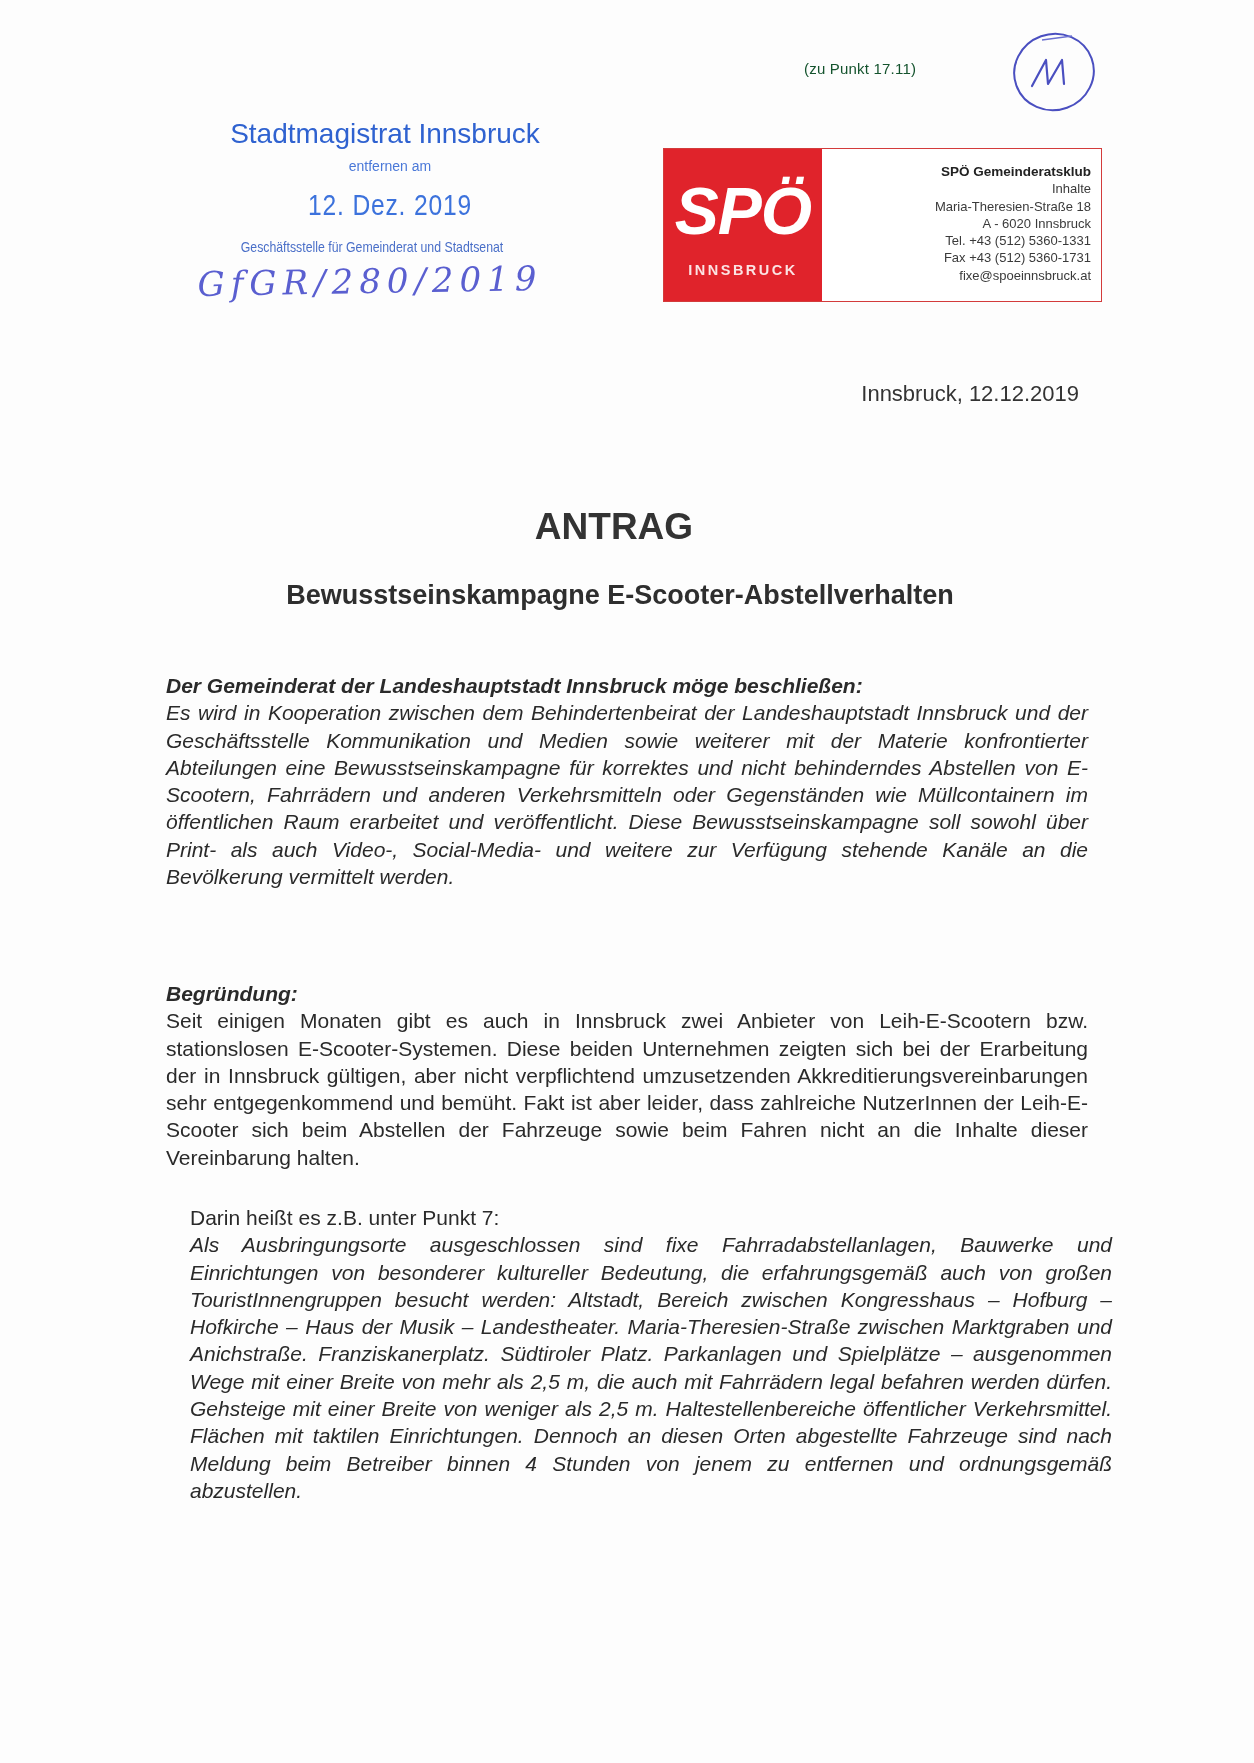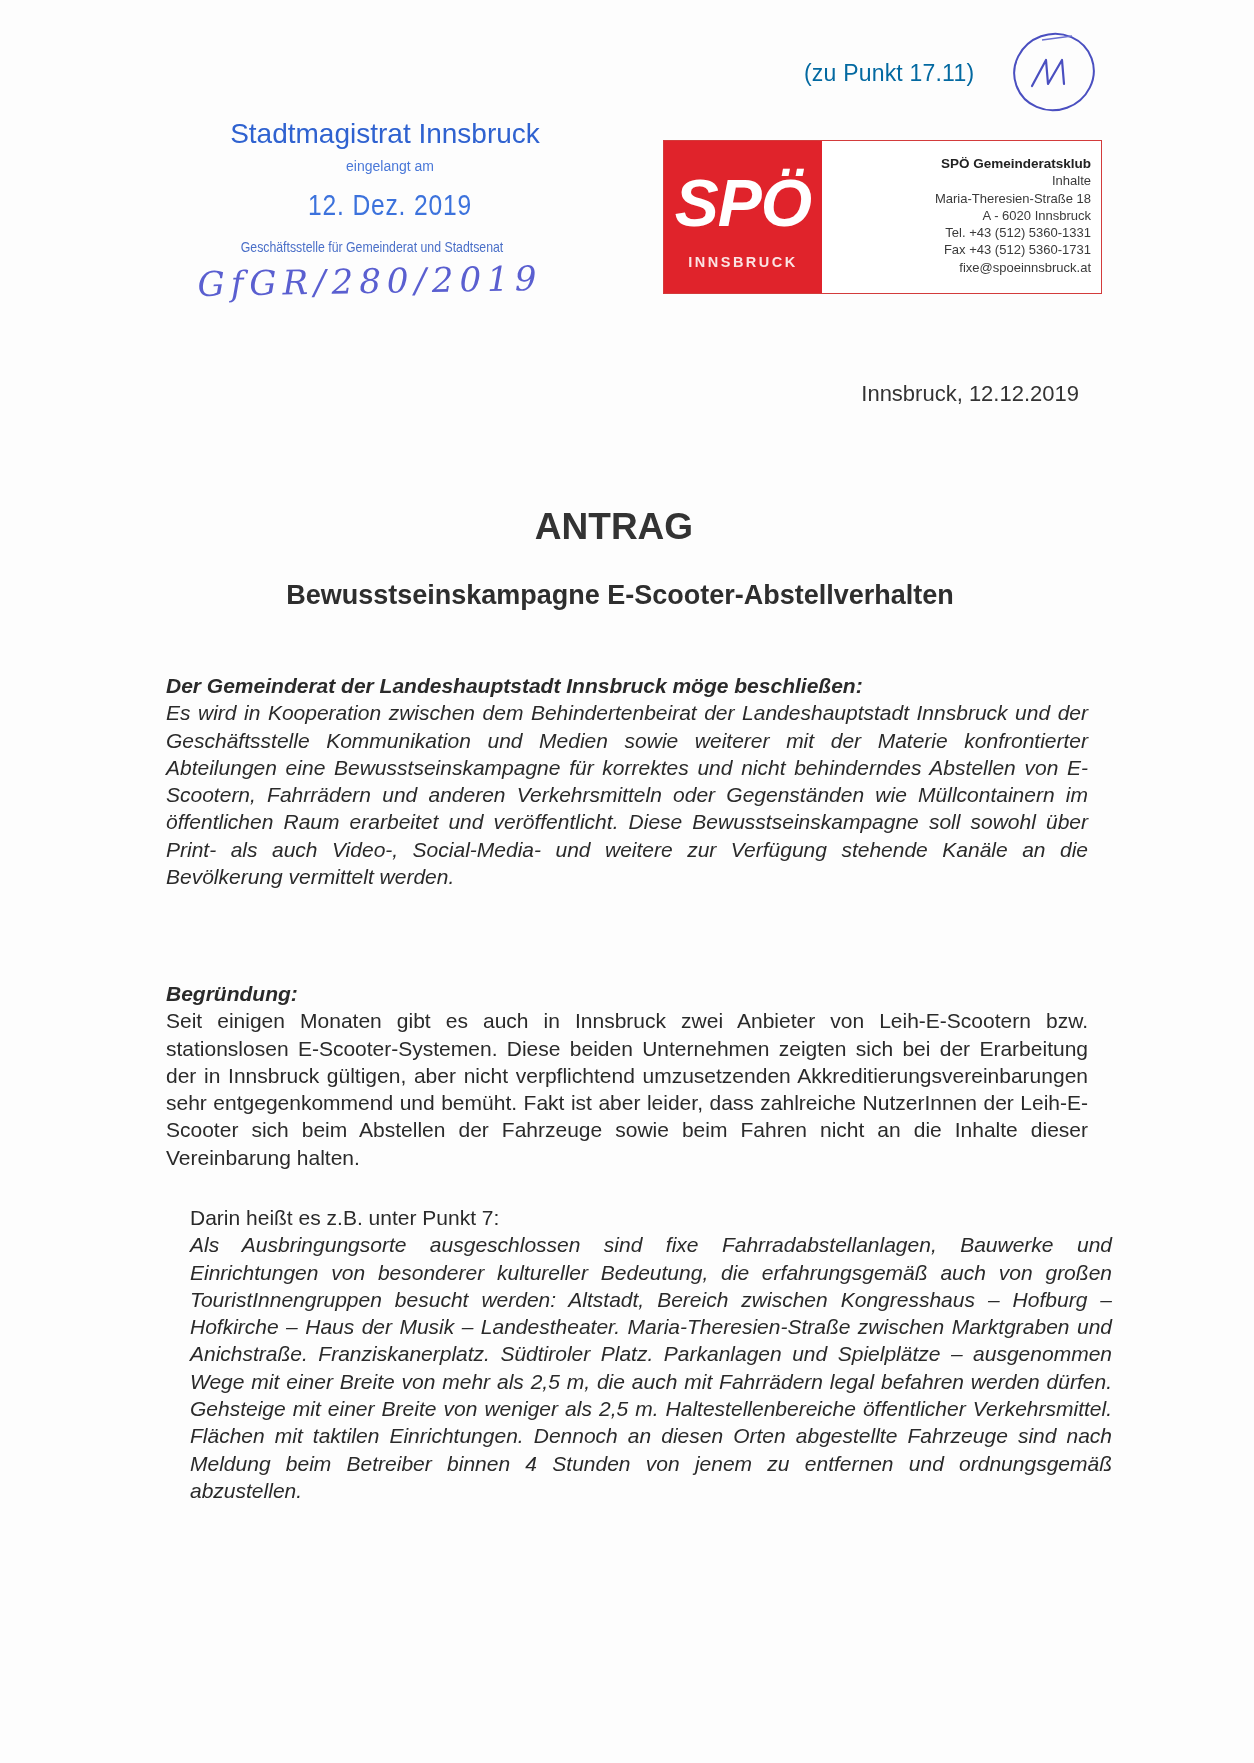--- a/index.html
+++ b/index.html
@@ -1,31 +1,31 @@
 <!DOCTYPE html>
 <html><head>
   <meta charset="utf-8">
   <style>
     html, body { margin: 0; padding: 0; }
     body {
       width: 1254px; height: 1763px; background: #fdfdfd; position: relative; overflow: hidden;
       font-family: "Liberation Sans", sans-serif; color: #2a2a2a;
     }
     .ref-note {
-      position: absolute; left: 804px; top: 60px; font-size: 23px; color: #0369a1;
+      position: absolute; left: 804px; top: 60px; font-size: 15px; color: #14532d;
       font-family: "Liberation Sans", sans-serif; letter-spacing: 0.2px;
     }
     .hand-circle { position: absolute; left: 1002px; top: 24px; width: 104px; height: 92px; }
     .stamp { position: absolute; left: 200px; top: 118px; width: 380px; text-align: center; color: #3a6fd8; }
     .stamp-title { font-size: 28px; margin-left: -10px; color: #2f62d0; }
     .stamp-sub { font-size: 14px; margin-top: 8px; color: #4a78d8; }
     .stamp-date { font-size: 30px; margin-top: 14px; color: #3c72dc; transform: scaleX(0.82); letter-spacing: 1px; }
     .stamp-office { font-size: 15px; margin-top: 16px; color: #4a6fc8; transform: scaleX(0.82); margin-left: -36px; white-space: nowrap; }
     .stamp-hand { font-size: 34px; margin-top: 6px; color: #5a5fd0; font-family: "DejaVu Serif", serif; font-style: italic; letter-spacing: 6px; margin-left: -40px; transform: rotate(-1deg); }
-    .letterhead { position: absolute; left: 663px; top: 140px; width: 437px; height: 152px; border: 1.5px solid #d33b3b; display: flex; background: #fff; }
+    .letterhead { position: absolute; left: 663px; top: 148px; width: 437px; height: 152px; border: 1.5px solid #d33b3b; display: flex; background: #fff; }
     .logo { width: 158px; height: 152px; background: #e0232b; display: flex; flex-direction: column; align-items: center; justify-content: center; }
     .logo-main { font-size: 66px; font-weight: bold; font-style: italic; color: #fff; letter-spacing: -1px; line-height: 1; margin-top: 6px; }
     .logo-sub { font-size: 14.5px; color: #fbe3e3; letter-spacing: 2.5px; margin-top: 18px; font-weight: bold; text-align: center; }
     .contact { flex: 1; text-align: right; padding: 14px 10px 0 0; font-size: 13px; line-height: 17.3px; color: #3a3a3a; }
     .contact .org { font-weight: bold; color: #222; font-size: 13.5px; margin-left: 8px; }
     .date-line { position: absolute; right: 175px; top: 381px; font-size: 22px; color: #333; }
     .doc-title { position: absolute; left: 0; width: 1228px; top: 506px; text-align: center; font-size: 37px; font-weight: bold; color: #333; }
     .doc-subtitle { position: absolute; left: 0; width: 1240px; top: 580px; text-align: center; font-size: 27px; font-weight: bold; color: #2e2e2e; }
     .body-block { position: absolute; left: 166px; width: 922px; font-size: 21px; line-height: 27.3px; color: #2a2a2a; text-align: justify; }
     .body-block p { margin: 0; }
@@ -41,21 +41,21 @@
 <div class="ref-note">(zu Punkt 17.11)</div>
 
 <svg class="hand-circle" viewBox="0 0 104 92">
   <ellipse cx="52" cy="48" rx="40" ry="38" transform="rotate(-20 52 48)" fill="none" stroke="#4a4fc0" stroke-width="2"></ellipse>
   <path d="M30 62 L44 36 L46 60 L60 36 L62 60" fill="none" stroke="#4a4fc0" stroke-width="2.2" stroke-linecap="round" stroke-linejoin="round"></path>
   <path d="M40 16 L70 12" fill="none" stroke="#6a6fd0" stroke-width="1.4"></path>
 </svg>
 
 <div class="stamp">
   <div class="stamp-title">Stadtmagistrat Innsbruck</div>
-  <div class="stamp-sub">eingelangt am</div>
+  <div class="stamp-sub">entfernen am</div>
   <div class="stamp-date">12. Dez. 2019</div>
   <div class="stamp-office">Geschäftsstelle für Gemeinderat und Stadtsenat</div>
   <div class="stamp-hand">GfGR/280/2019</div>
 </div>
 
 <div class="letterhead">
   <div class="logo">
     <div class="logo-main">SPÖ</div>
     <div class="logo-sub">INNSBRUCK</div>
   </div>

